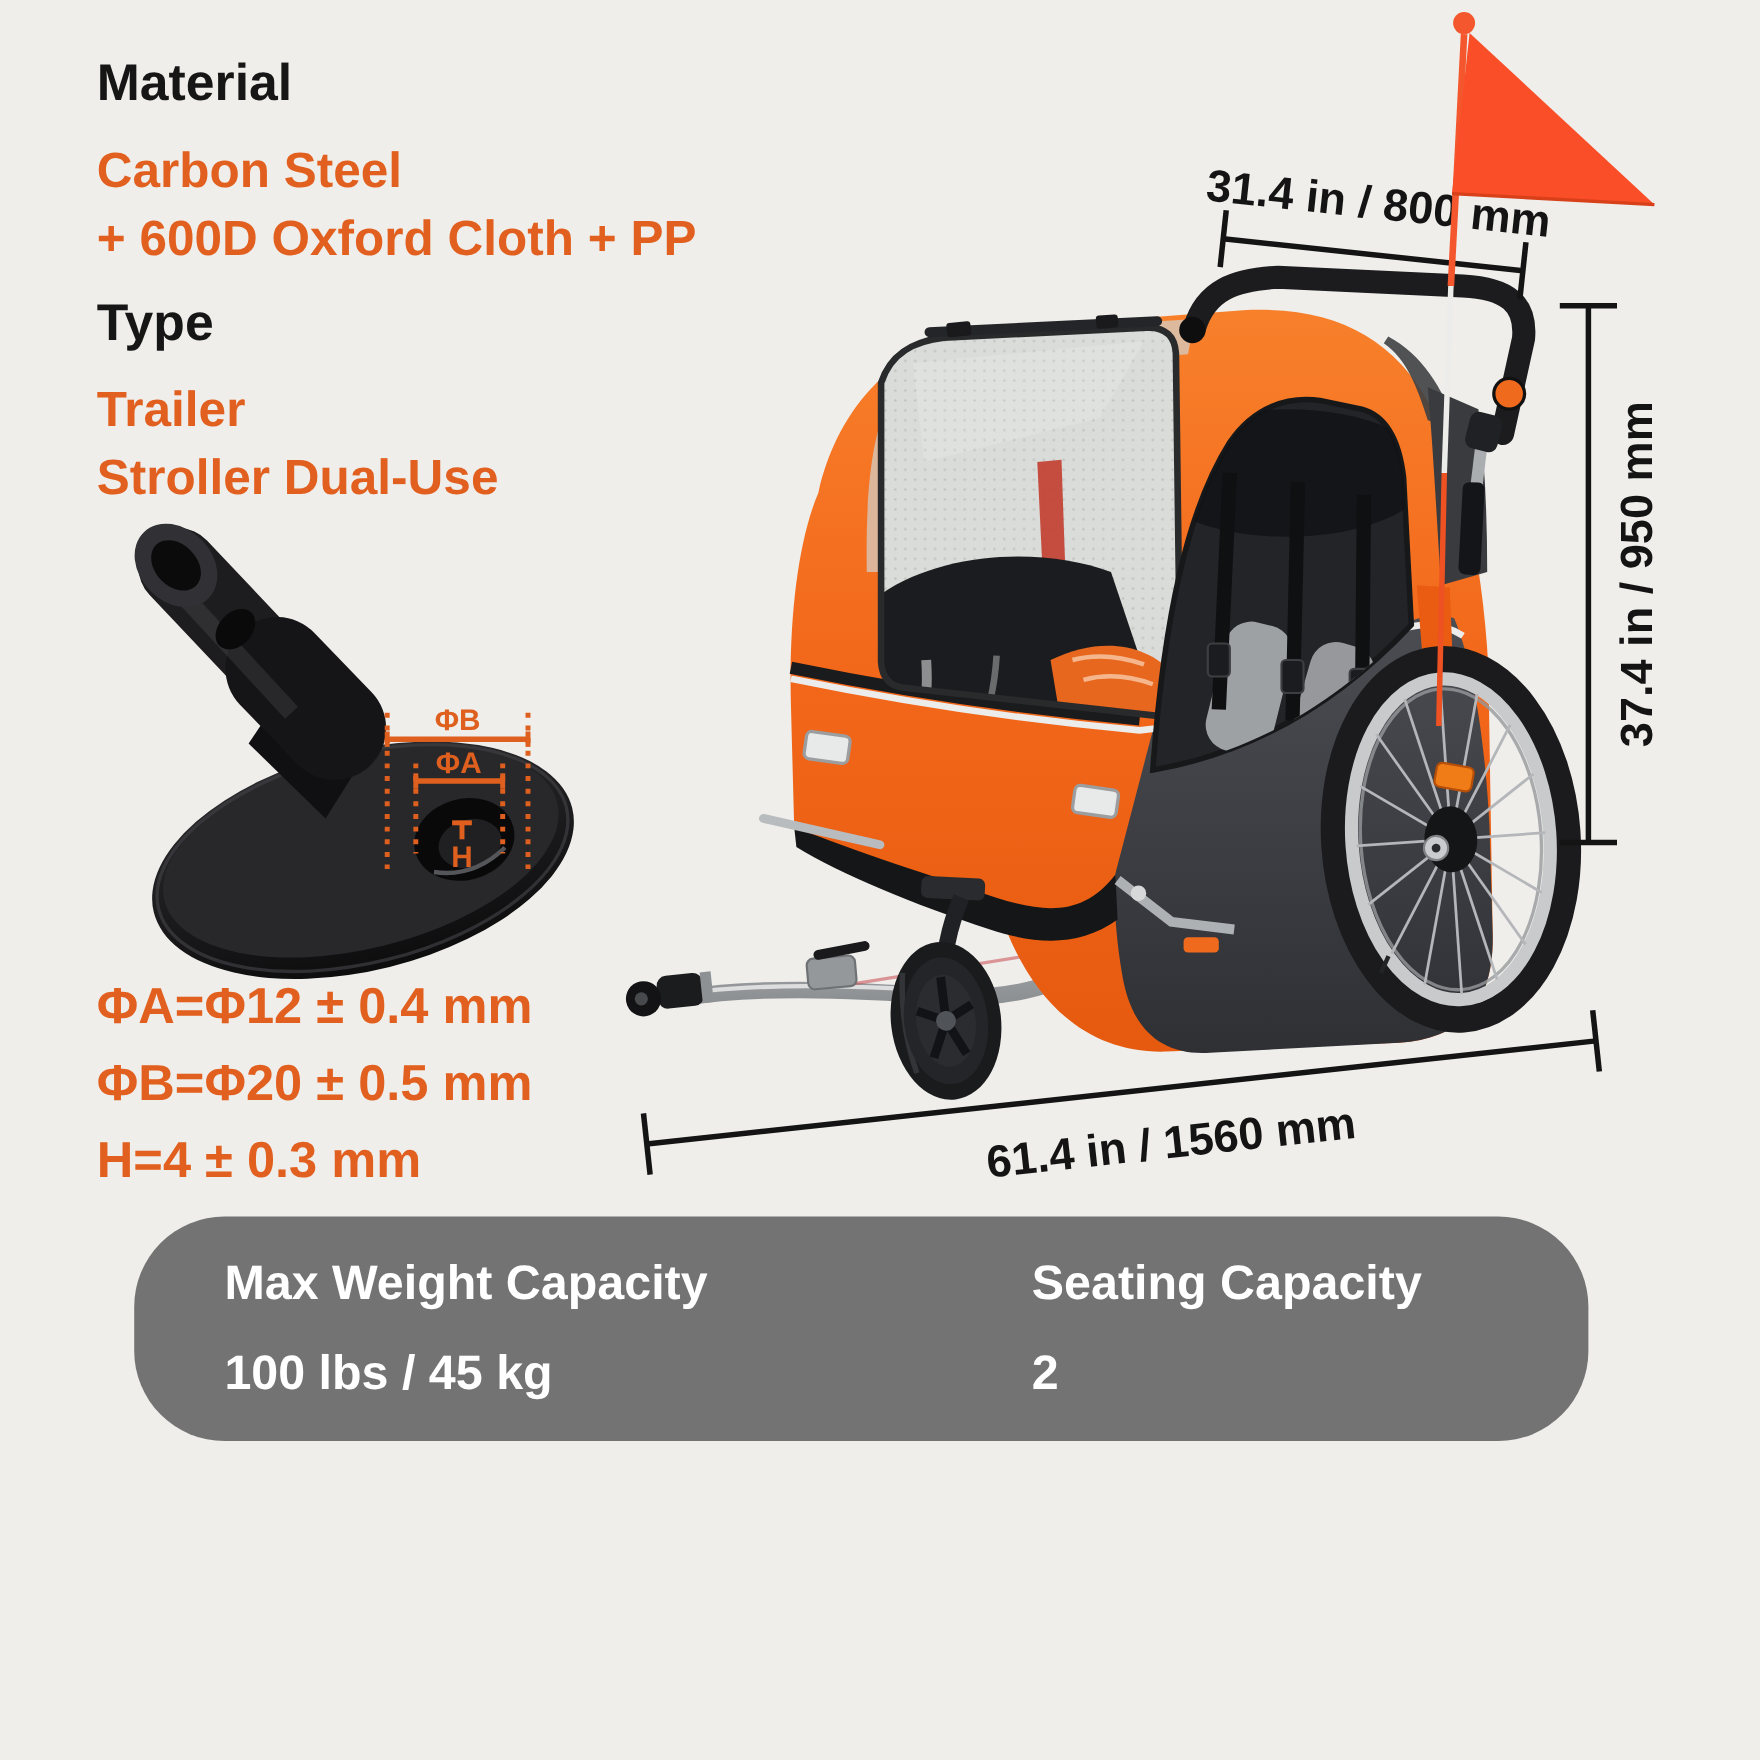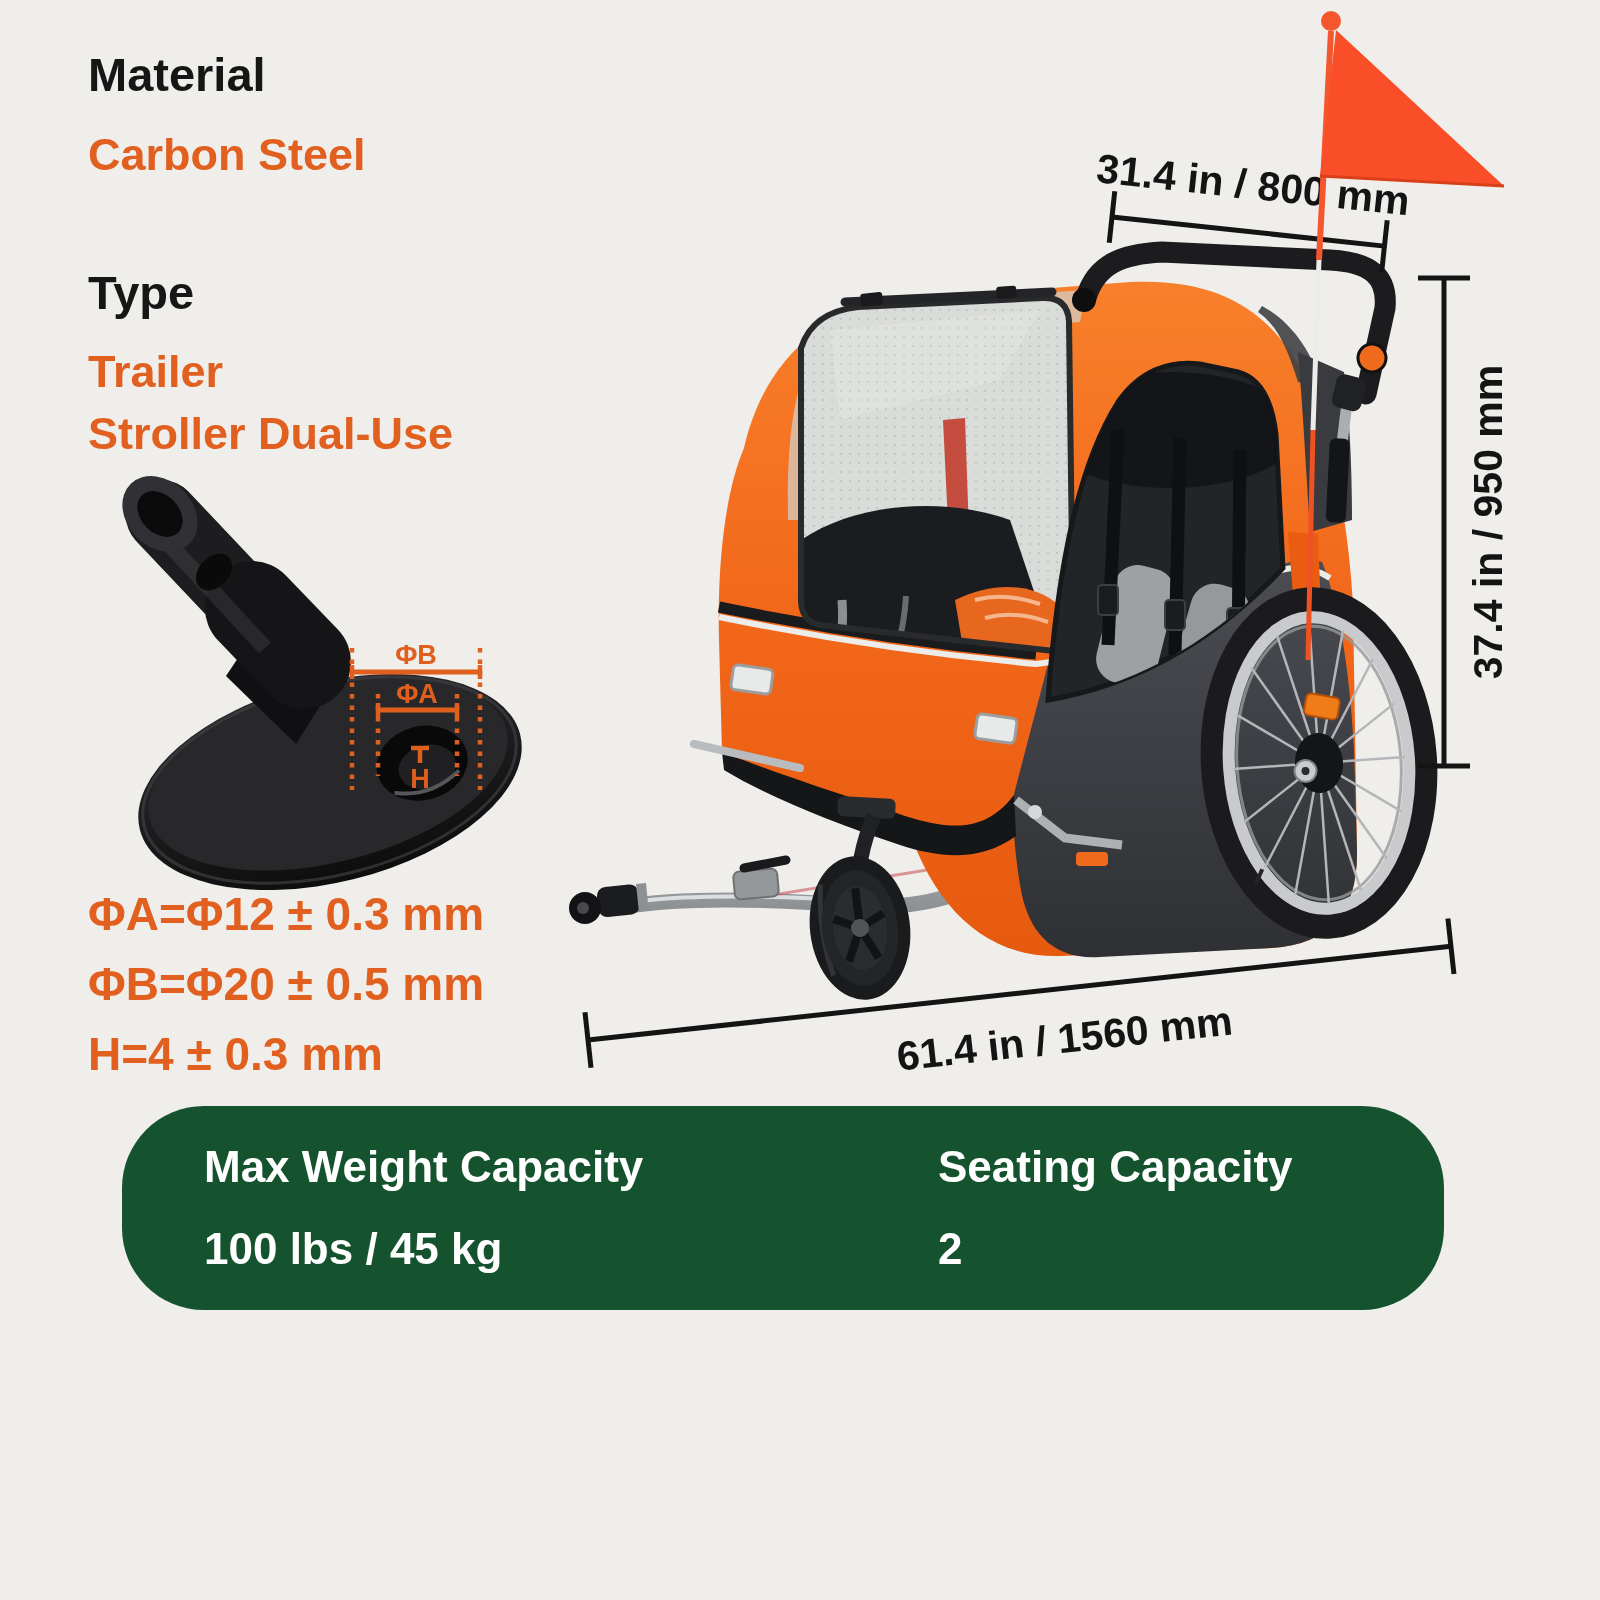--- a/index.html
+++ b/index.html
@@ -11,21 +11,21 @@
     font-family:"Liberation Sans", sans-serif;
     font-weight:bold;
   }
   .art{position:absolute;left:0;top:0;width:1600px;height:1600px;}
   .txt{position:absolute;white-space:pre;line-height:1.32;}
   .heading{color:#161616;font-size:47px;}
   .orangeline{color:#E2601F;font-size:45px;line-height:62px;}
   .tol{position:absolute;left:88px;color:#E2601F;font-size:46px;line-height:70px;white-space:pre;}
   .card{
     position:absolute;left:122px;width:1322px;height:204px;
-    background:#14532d;border-radius:82px;color:#FFFFFF;
+    background:#737373;border-radius:82px;color:#FFFFFF;
   }
   .card .col-l{position:absolute;left:82px;top:0;width:640px;}
   .card .col-r{position:absolute;left:816px;top:0;width:480px;}
   .card .lbl{position:absolute;top:36px;font-size:44px;white-space:pre;}
   .card .val{position:absolute;top:118px;font-size:44px;white-space:pre;}
   svg text{font-family:"Liberation Sans",sans-serif;font-weight:bold;}
 </style>
 </head>
 <body>
 
@@ -275,25 +275,26 @@
         <line x1="1313" y1="430" x2="1308" y2="660" stroke="#EE5222" stroke-width="5"></line>
         <circle cx="1331" cy="21" r="10" fill="#F4572E"></circle>
         <polygon points="1336,30 1504,186 1320,176" fill="#FA4E28"></polygon>
         <line x1="1504" y1="186" x2="1320" y2="176" stroke="#D8401A" stroke-width="3"></line>
       </g>
     </g>
   </svg>
 
   <div class="txt orangeline" style="left:88px;top:124px;">Carbon Steel</div>
   <div class="txt heading" style="left:88px;top:44px;">Material</div>
+  <div class="txt orangeline" style="left:88px;top:186px;">+ 600D Oxford Cloth + PP</div>
   <div class="txt heading" style="left:88px;top:262px;text-align:right;">Type</div>
   <div class="txt orangeline" style="left:88px;top:341px;">Trailer</div>
   <div class="txt orangeline" style="left:88px;top:403px;text-align:center;">Stroller Dual-Use</div>
 
-  <div class="tol" style="top:879px;">ΦA=Φ12 ± 0.3 mm</div>
+  <div class="tol" style="top:879px;">ΦA=Φ12 ± 0.4 mm</div>
   <div class="tol" style="top:949px;">ΦB=Φ20 ± 0.5 mm</div>
   <div class="tol" style="top:1019px;">H=4 ± 0.3 mm</div>
 
   <div class="card" style="top:1106px;">
     <div class="col-l">
       <div class="lbl">Max Weight Capacity</div>
       <div class="val">100 lbs / 45 kg</div>
     </div>
     <div class="col-r">
       <div class="lbl">Seating Capacity</div>

